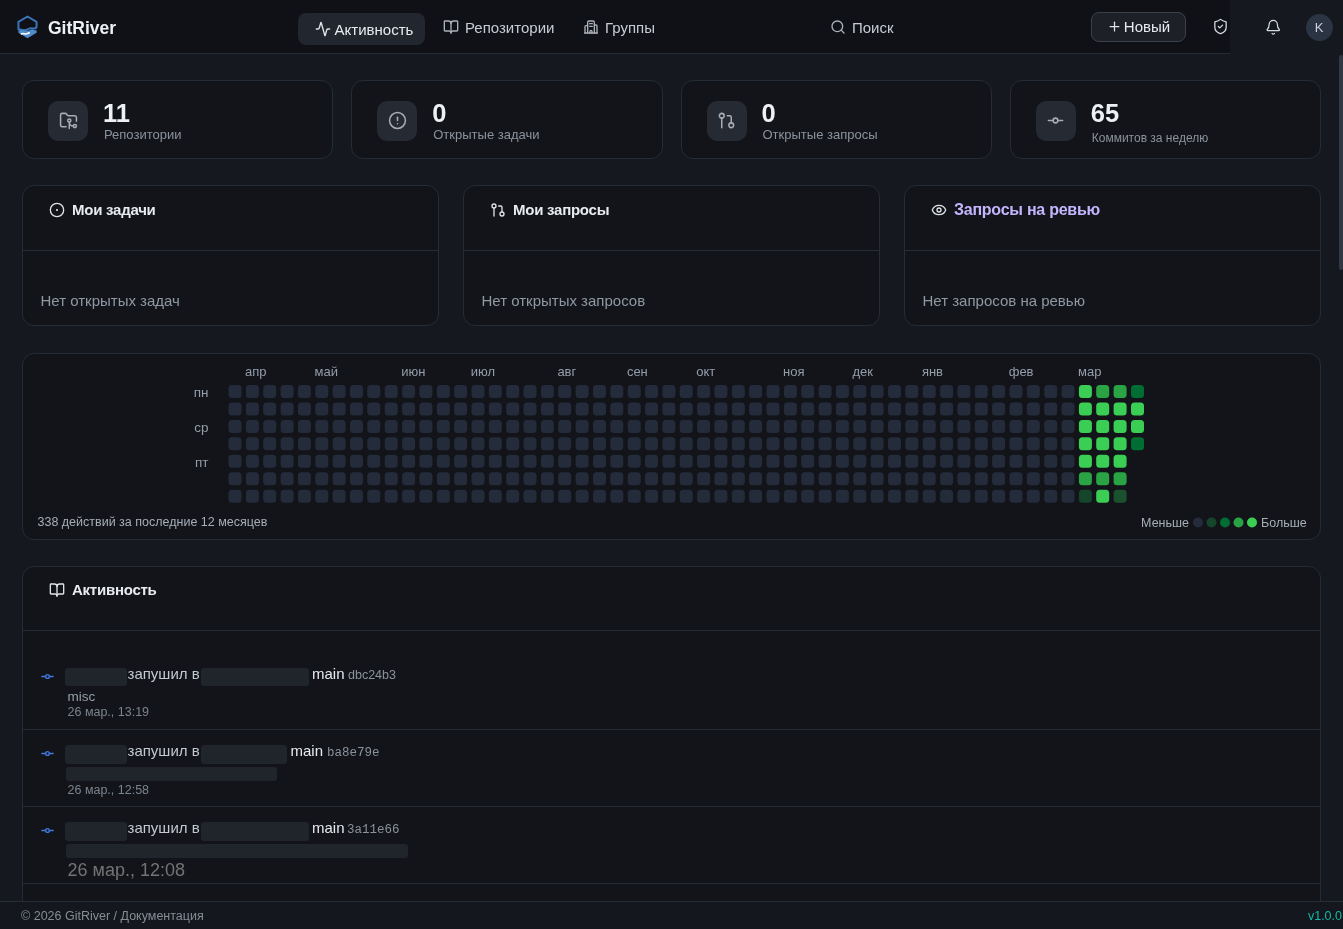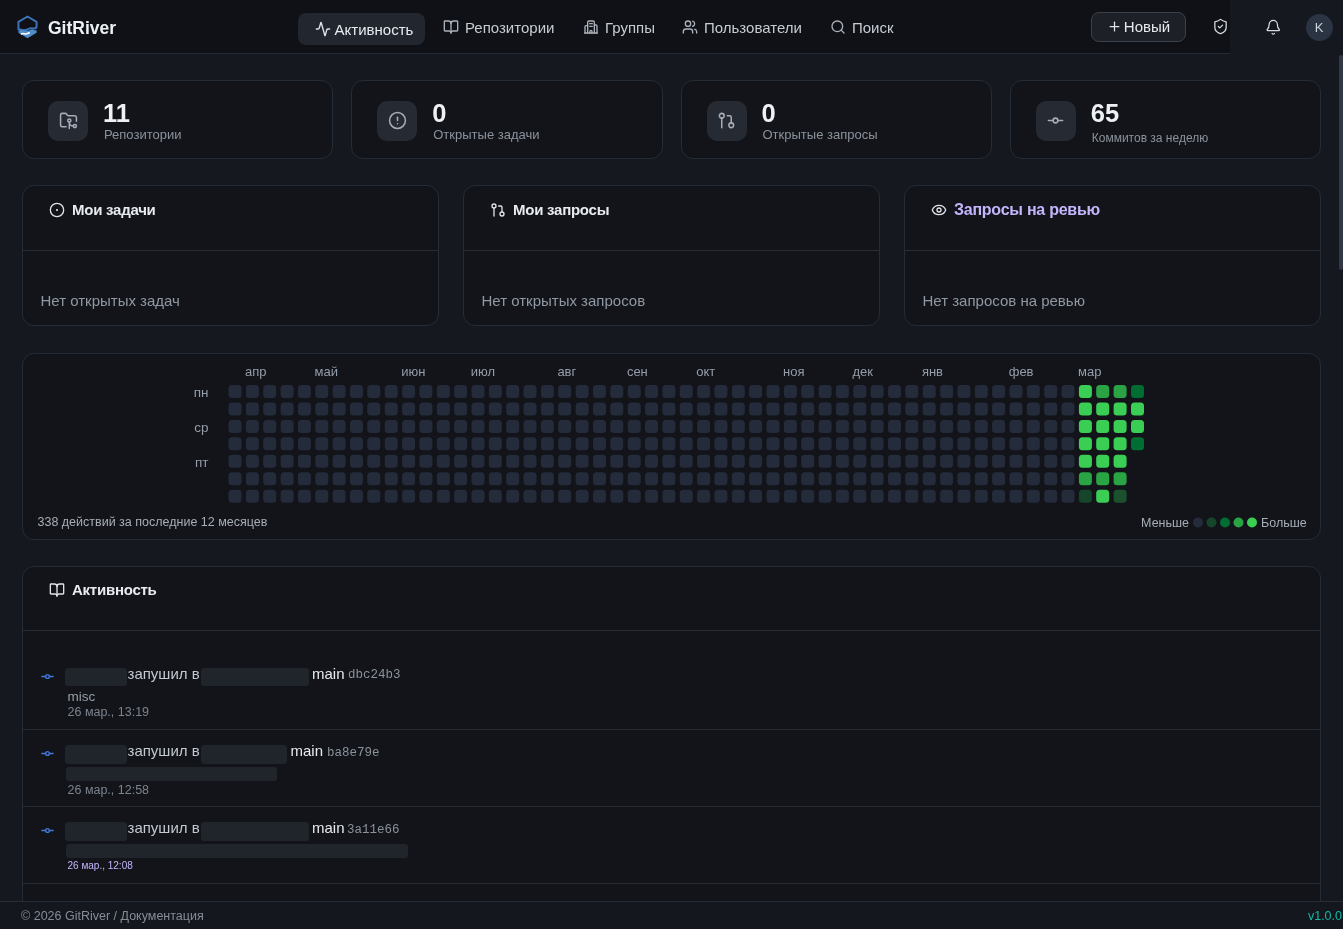--- a/index.html
+++ b/index.html
@@ -37,29 +37,20 @@
       <svg width="16" height="16" viewBox="0 0 24 24" fill="none" stroke="#aab1bb" stroke-width="2" stroke-linecap="round" stroke-linejoin="round">
         <path d="M7 21V5a2 2 0 0 1 2-2h6a2 2 0 0 1 2 2v16"></path>
         <path d="M7 10H4.5A1.5 1.5 0 0 0 3 11.5V21"></path>
         <path d="M17 9h2.5A1.5 1.5 0 0 1 21 10.5V21"></path>
         <path d="M2.5 21h19"></path>
         <path d="M10 7h4"></path>
         <path d="M10 11h4"></path>
         <path d="M10.5 21v-2.5a1.5 1.5 0 0 1 3 0V21"></path>
       </svg>
       <span>Группы</span>
-    </div>
-<div class="navitem" style="left:682px">
-      <svg width="16" height="16" viewBox="0 0 24 24" fill="none" stroke="#aab1bb" stroke-width="2" stroke-linecap="round" stroke-linejoin="round">
-        <path d="M16 21v-2a4 4 0 0 0-4-4H6a4 4 0 0 0-4 4v2"></path>
-        <circle cx="9" cy="7" r="4"></circle>
-        <path d="M22 21v-2a4 4 0 0 0-3-3.87"></path>
-        <path d="M16 3.13a4 4 0 0 1 0 7.75"></path>
-      </svg>
-      <span>Пользователи</span>
     </div>
 <div class="navitem" style="left:830px">
       <svg width="16" height="16" viewBox="0 0 24 24" fill="none" stroke="#aab1bb" stroke-width="2" stroke-linecap="round" stroke-linejoin="round">
         <circle cx="11" cy="11" r="8"></circle>
         <path d="m21 21-4.3-4.3"></path>
       </svg>
       <span>Поиск</span>
     </div>
 <div class="abs" style="left:1091px;top:11.5px;width:95px;height:30px;background:#1d2127;border:1px solid #3b414b;border-radius:8px;display:flex;align-items:center;justify-content:center;gap:2px;font-size:15px;color:#e8ebee">
       <svg width="15" height="15" viewBox="0 0 24 24" fill="none" stroke="#dfe3e8" stroke-width="2" stroke-linecap="round" stroke-linejoin="round">
@@ -562,21 +553,21 @@
 <div style="position:absolute;left:0;top:85.5px;width:100%;height:77px">
       <div style="position:absolute;left:16.5px;top:16.5px;color:#4077df"><svg width="15" height="15" viewBox="0 0 24 24" fill="none" stroke="#4077df" stroke-width="2.2" stroke-linecap="round" stroke-linejoin="round">
           <circle cx="12" cy="12" r="3"></circle>
           <path d="M3 12h6"></path>
           <path d="M15 12h6"></path>
         </svg></div>
       <div class="rbox" style="left:42px;top:15.5px;width:61.5px;height:18.5px"></div>
       <div style="position:absolute;left:104.5px;top:12.5px;font-size:15px;color:#c3c9d0">запушил в</div>
       <div class="rbox" style="left:178px;top:15.5px;width:108.0px;height:18.5px"></div>
       <div style="position:absolute;left:289.0px;top:12.5px;font-size:15px;color:#e6eaee">main</div>
-      <div style="position:absolute;left:325.0px;top:16px;font-family:Liberation Mono, monospace;font-size:12.5px;color:#8a929c">dbc24b3</div>
+      <div style="position:absolute;left:325.0px;top:16px;font-family:Liberation Sans, sans-serif;font-size:12.5px;color:#8a929c">dbc24b3</div>
       <div style="position:absolute;left:44.5px;top:36.5px;font-size:13.5px;color:#959ea7">misc</div>
       <div style="position:absolute;left:44.5px;top:53px;font-size:12.5px;color:#7b838e">26 мар., 13:19</div>
     </div>
 <div style="position:absolute;left:0;top:163.0px;width:100%;height:77px">
       <div style="position:absolute;left:16.5px;top:16.5px;color:#4077df"><svg width="15" height="15" viewBox="0 0 24 24" fill="none" stroke="#4077df" stroke-width="2.2" stroke-linecap="round" stroke-linejoin="round">
           <circle cx="12" cy="12" r="3"></circle>
           <path d="M3 12h6"></path>
           <path d="M15 12h6"></path>
         </svg></div>
       <div class="rbox" style="left:42px;top:15.5px;width:61.5px;height:18.5px"></div>
@@ -592,18 +583,18 @@
           <circle cx="12" cy="12" r="3"></circle>
           <path d="M3 12h6"></path>
           <path d="M15 12h6"></path>
         </svg></div>
       <div class="rbox" style="left:42px;top:15.5px;width:61.5px;height:18.5px"></div>
       <div style="position:absolute;left:104.5px;top:12.5px;font-size:15px;color:#c3c9d0">запушил в</div>
       <div class="rbox" style="left:178px;top:15.5px;width:108.0px;height:18.5px"></div>
       <div style="position:absolute;left:289.0px;top:12.5px;font-size:15px;color:#e6eaee">main</div>
       <div style="position:absolute;left:324.0px;top:16px;font-family:'Liberation Mono',monospace;font-size:12.5px;color:#8a929c">3a11e66</div>
       <div class="rbox" style="left:43px;top:37.5px;width:342.0px;height:13.5px"></div>
-      <div style="position:absolute;left:44.5px;top:53px;font-size:10px;color:#c4b5fd">26 мар., 12:08</div>
+      <div style="position:absolute;left:44.5px;top:53px;font-size:18px;color:#737373">26 мар., 12:08</div>
     </div>
 </div>
 <div class="abs" style="left:0;top:901px;width:1343px;height:28px;background:#14171d;border-top:1px solid #272d35">
 <div class="abs" style="left:21px;top:7px;font-size:12.5px;color:#858d97">© 2026 GitRiver / Документация</div>
 <div class="abs" style="right:1px;top:7px;font-size:12.5px;color:#14b8a6">v1.0.0</div>
 </div>
 </body></html>

